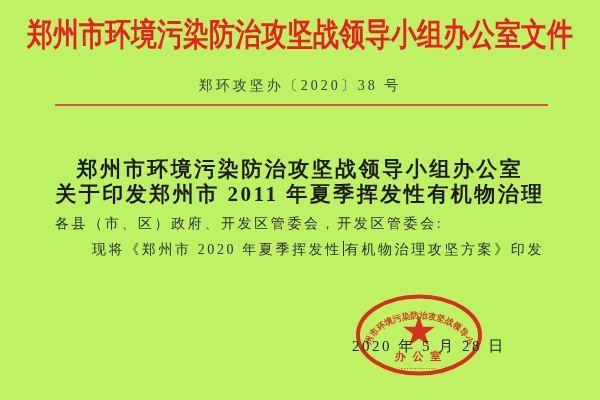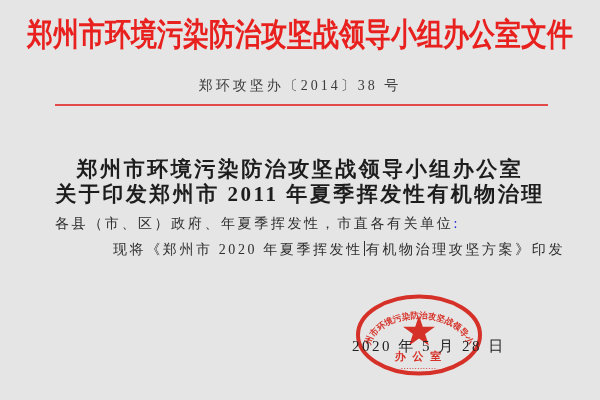--- a/index.html
+++ b/index.html
@@ -1,19 +1,19 @@
 <!DOCTYPE html>
 <html><head>
 <meta charset="utf-8">
 <style>
   html,body{margin:0;padding:0;}
   .page{
     position:relative;
     width:600px;height:400px;
-    background:#e5e5e5;
+    background:#bef264;
     overflow:hidden;
     font-family:"Liberation Serif","DejaVu Serif",serif;
   }
   .banner{
     position:absolute;top:13px;left:0;right:0;
     text-align:center;
     font-size:26px;font-weight:bold;
     color:#e8211f;
     letter-spacing:0px;
     transform:scaleY(1.22);
@@ -37,21 +37,21 @@
     font-size:21px;font-weight:bold;color:#1d1d1d;
     letter-spacing:2.5px;line-height:24.5px;
     white-space:nowrap;
     margin-top:32px;
   }
   .body{
     position:absolute;top:211px;left:55px;right:35px;
     font-size:14px;color:#2e2e2e;
     letter-spacing:2.6px;line-height:26px;
   }
-  .body .indent{padding-left:37px;text-align:right;}
+  .body .indent{padding-left:37px;}
   .blue-colon{color:#1f1fd0;}
   .cursor{
     display:inline-block;width:1px;height:15px;
     background:#2e2e2e;vertical-align:-2px;margin:0 1px;
   }
   .seal{
     position:absolute;left:352px;top:293px;width:134px;height:84px;
     z-index:1;opacity:0.95;
   }
   .date{
@@ -60,32 +60,32 @@
     white-space:nowrap;
   }
 </style>
 </head>
 <body>
 
 <div class="page">
 
   <div class="banner">郑州市环境污染防治攻坚战领导小组办公室文件</div>
 
-  <div class="docno">郑环攻坚办〔2014〕38 号</div>
+  <div class="docno">郑环攻坚办〔2020〕38 号</div>
 
   <div class="rule"></div>
 
   <div class="title">
     <div>郑州市环境污染防治攻坚战领导小组办公室</div>
     <div>关于印发郑州市 2011 年夏季挥发性有机物治理</div>
   </div>
 
   <div class="body">
     <div>
-      <span>各县（市、区）政府、年夏季挥发性，市直各有关单位</span><span class="blue-colon">:</span>
+      <span>各县（市、区）政府、开发区管委会，开发区管委会</span><span class="blue-colon">:</span>
     </div>
     <div class="indent">
       <span>现将《郑州市 2020 年夏季挥发性</span><span class="cursor"></span><span>有机物治理攻坚方案》印发</span>
     </div>
   </div>
 
   <svg class="seal" viewBox="0 0 134 84" xmlns="http://www.w3.org/2000/svg">
     <ellipse cx="67" cy="42" rx="61" ry="38.5" fill="none" stroke="#d6281e" stroke-width="4"></ellipse>
     <path id="seal-arc" d="M 19 50 A 49 31 0 0 1 115 50" fill="none"></path>
     <text font-size="8.5" fill="#d6281e" font-weight="bold" font-family="Liberation Serif, DejaVu Serif, serif">

